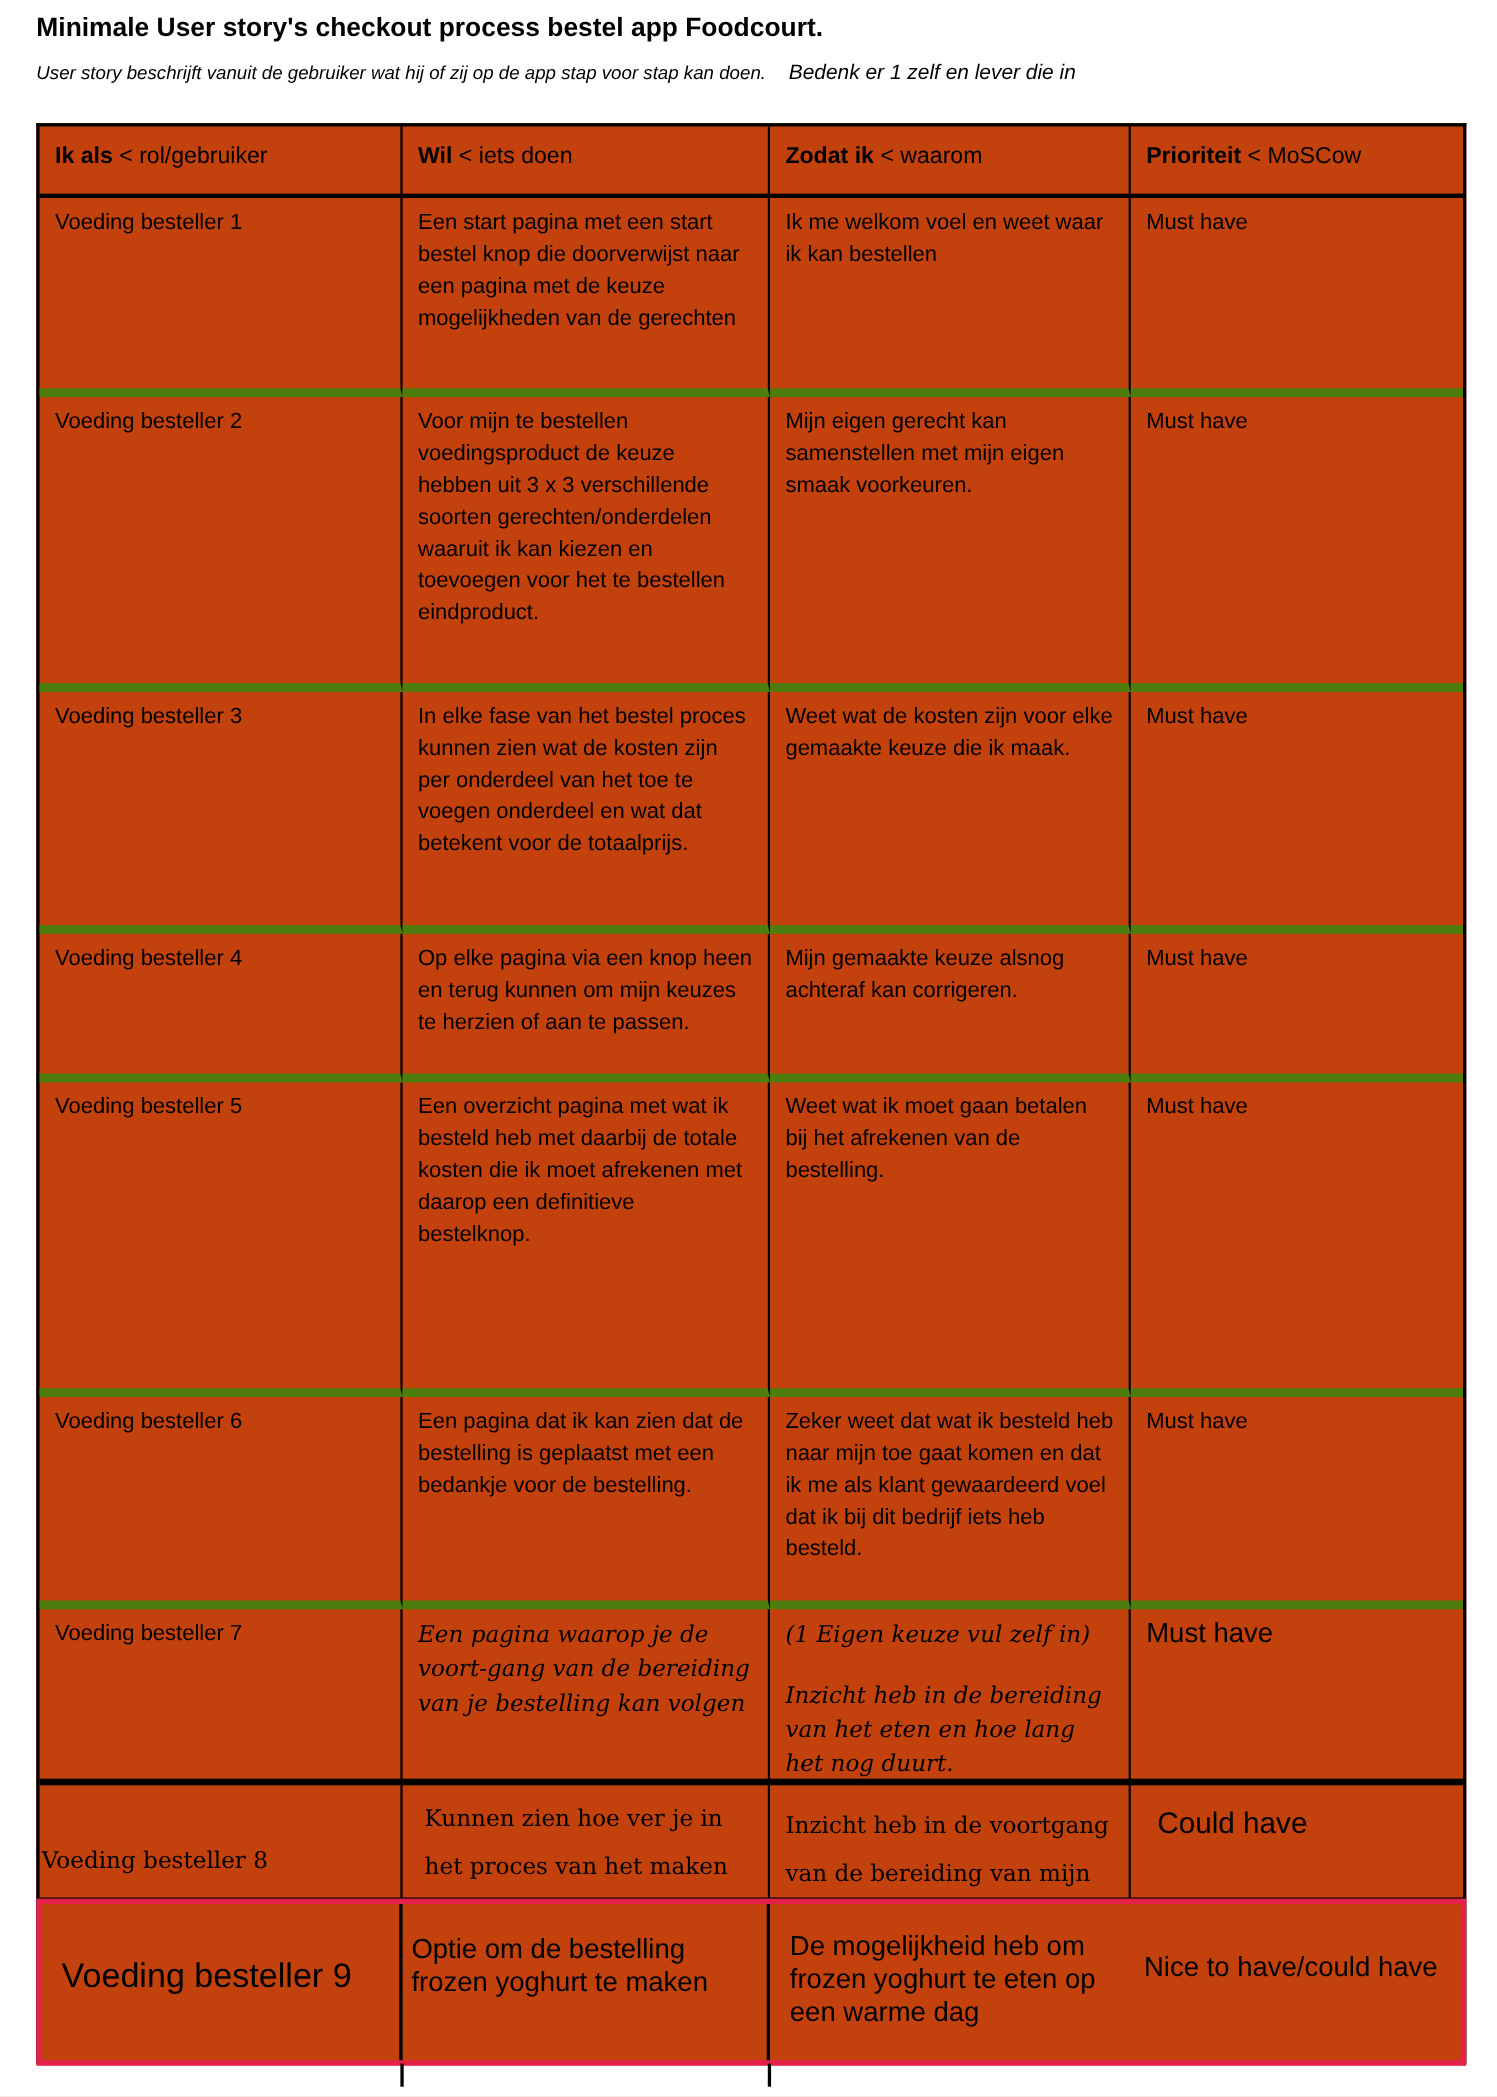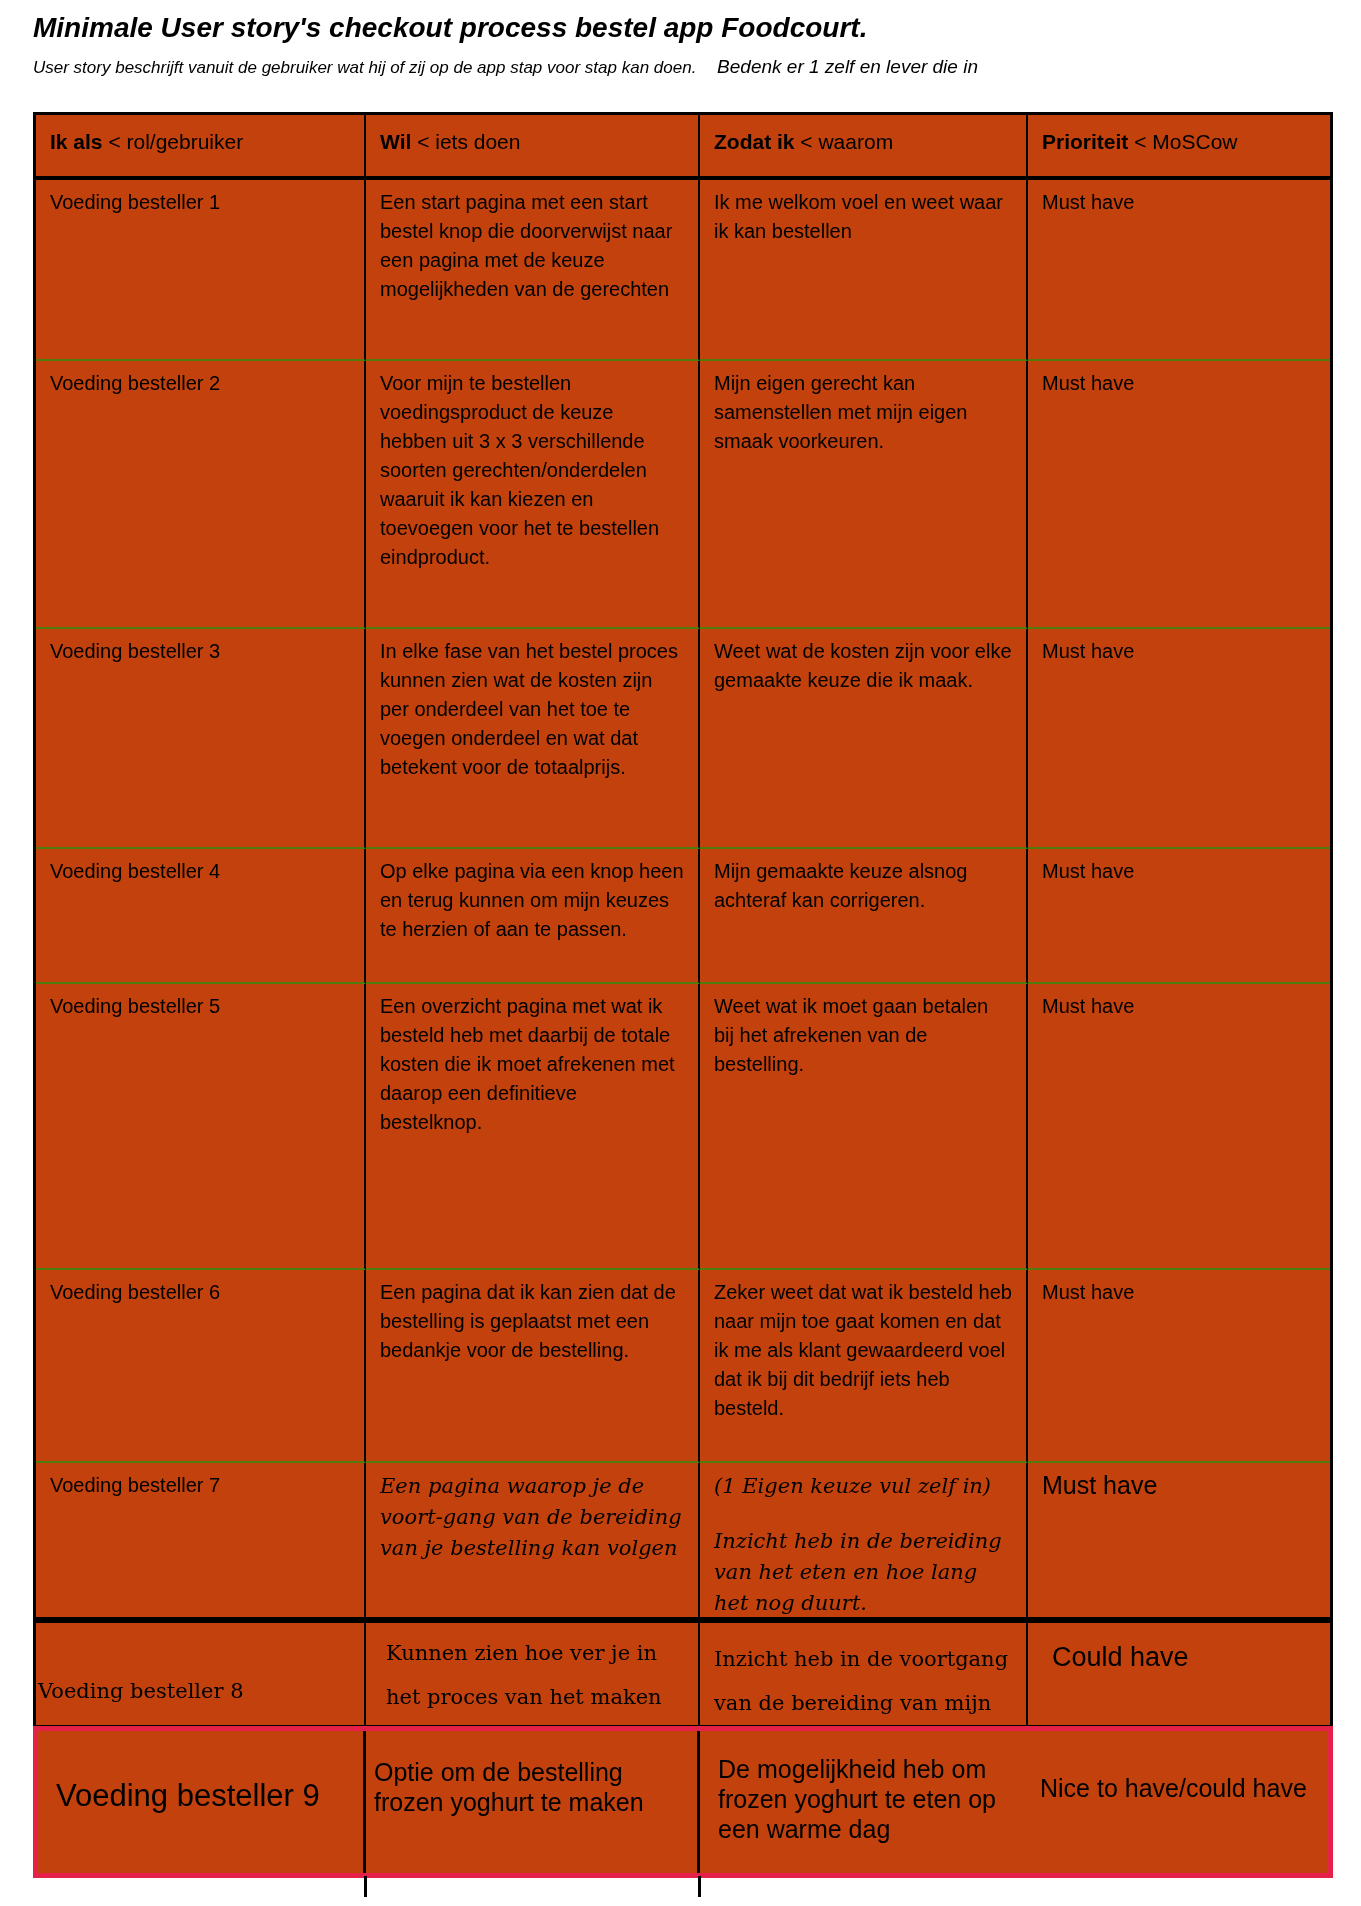--- a/index.html
+++ b/index.html
@@ -6,44 +6,43 @@
   .page{
     position:relative;
     width:1361px;height:1906px;
     background:#ffffff;
     font-family:"Liberation Sans",sans-serif;
     color:#000;
     overflow:hidden;
   }
   .title{
     position:absolute;left:33px;top:12px;
-    font-size:28px;font-weight:bold;margin:0;
+    font-size:24px;font-weight:bold;margin:0;
     letter-spacing:0px;
-    font-style:italic;
   }
   .subtitle{
     position:absolute;left:33px;top:56px;margin:0;
     font-style:italic;font-size:17px;
     white-space:nowrap;
   }
   .subtitle .p2{font-size:19px;margin-left:16px;}
 
   
   .ustable{
     position:absolute;left:33px;top:112px;
     display:grid;
     grid-template-columns:330px 334px 328px 302px;
     grid-template-rows:65px 181px 268px 220px 135px 286px 193px 160px 105px 148px;
     border:3px solid #000;border-bottom:none;
     background:#c2410c;
   }
   .cell{
     box-sizing:border-box;
     border-right:2px solid #000;
-    border-bottom:2px solid #4d7c0f;
+    border-bottom:8px solid #4d7c0f;
     padding:8px 14px 0 14px;
     font-size:20px;line-height:29px;
     overflow:hidden;
   }
   .c3{border-right:none;}
   .head{border-bottom:4px solid #000;padding-top:12px;font-size:21px;}
   .head b{font-weight:bold;}
   
   .r6{border-bottom:6px solid #000;}
   .r6.serifit{font-family:"DejaVu Serif",serif;font-style:italic;font-size:21px;line-height:31px;}

